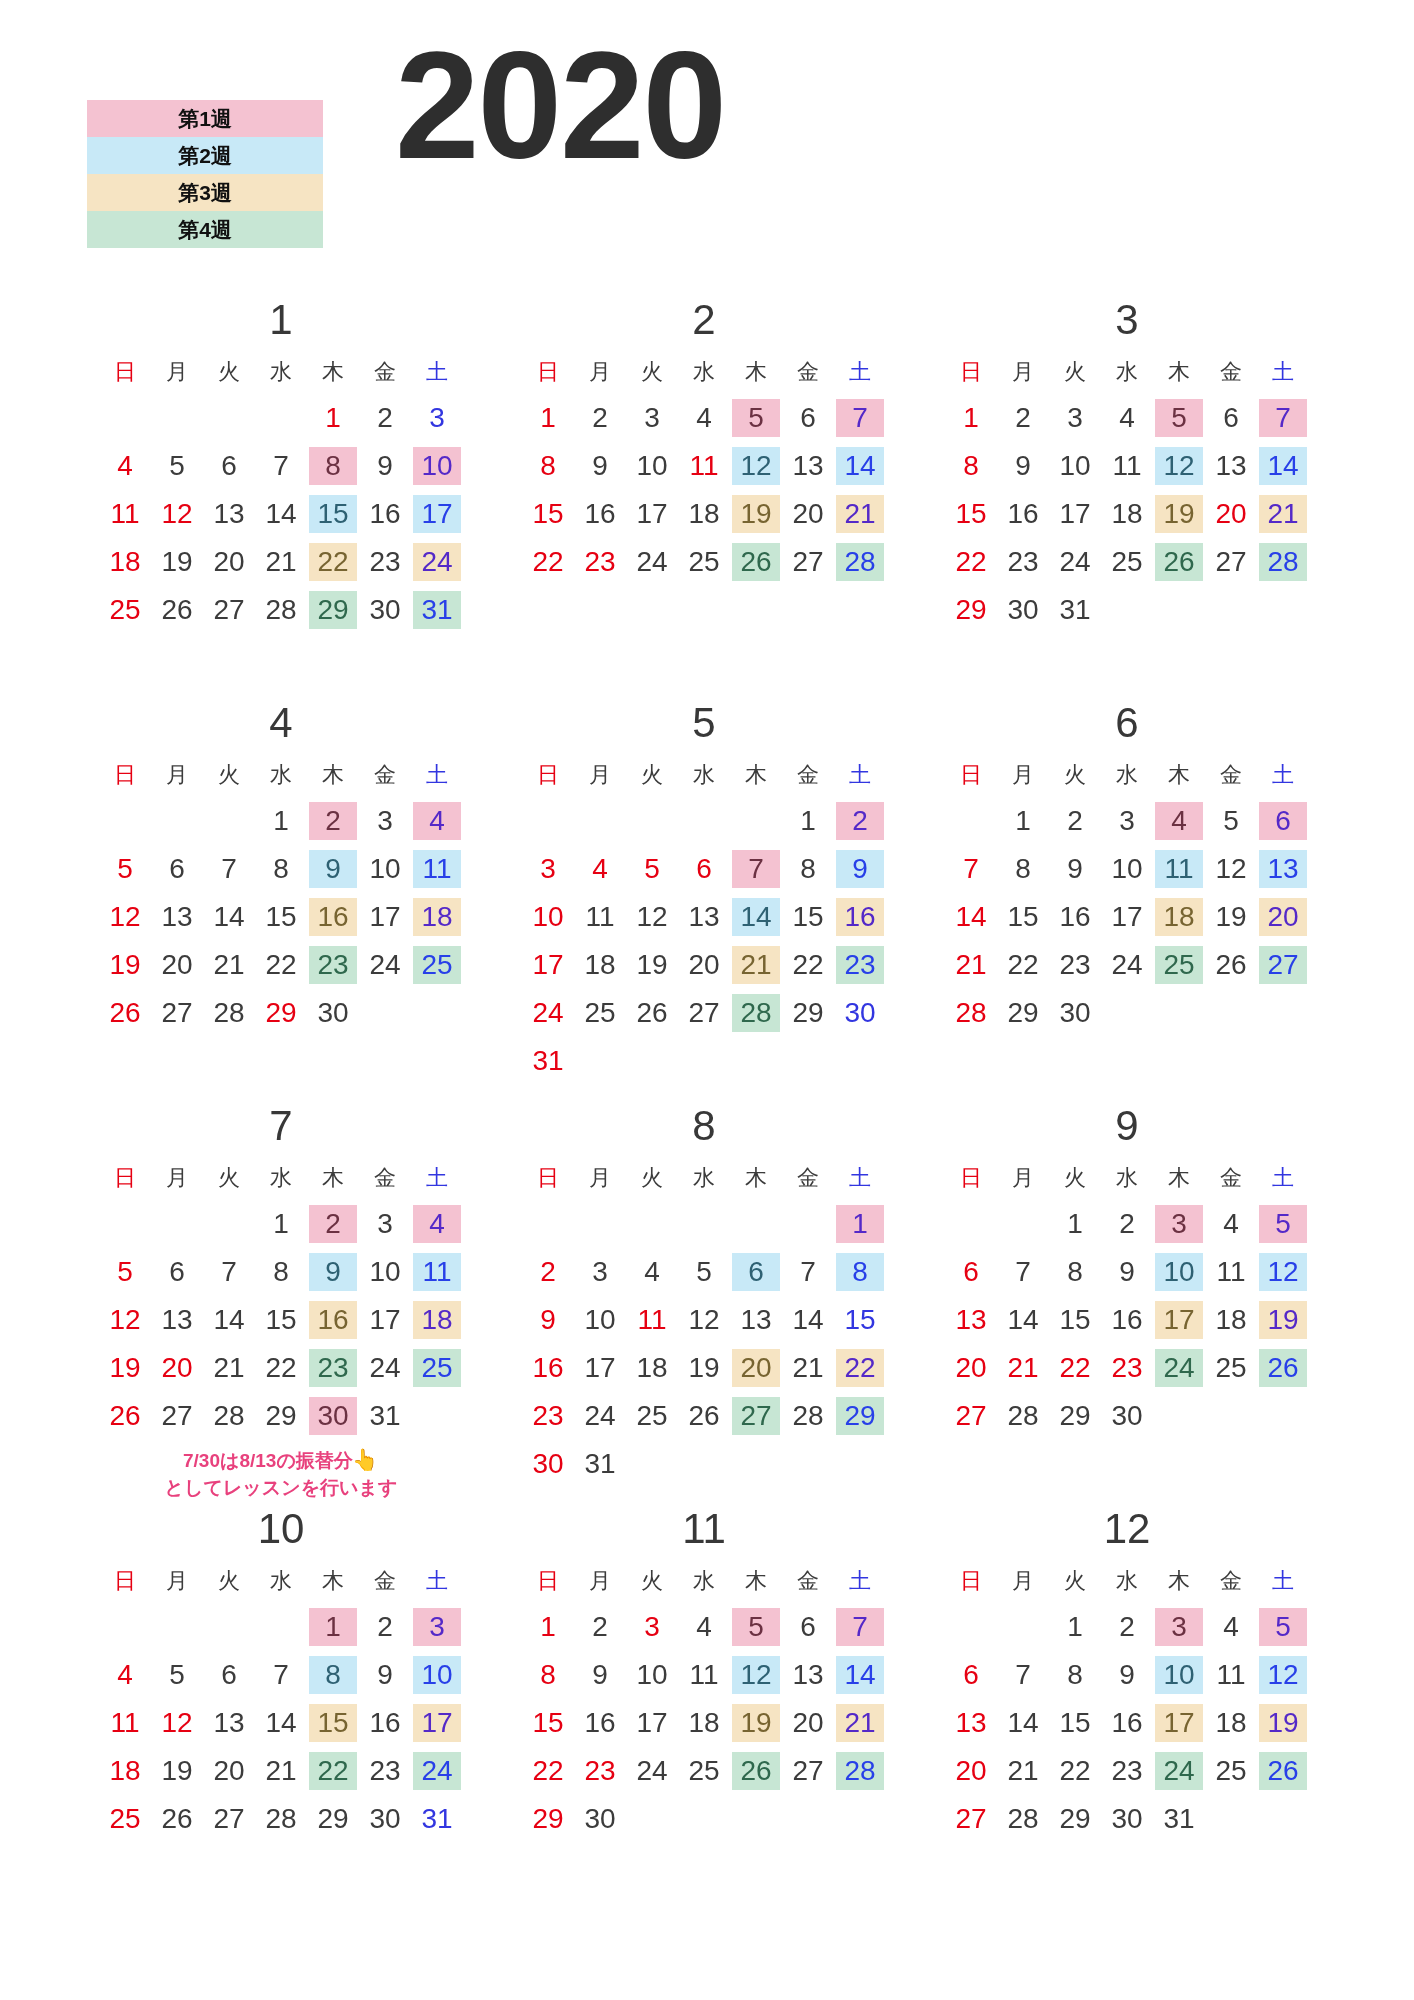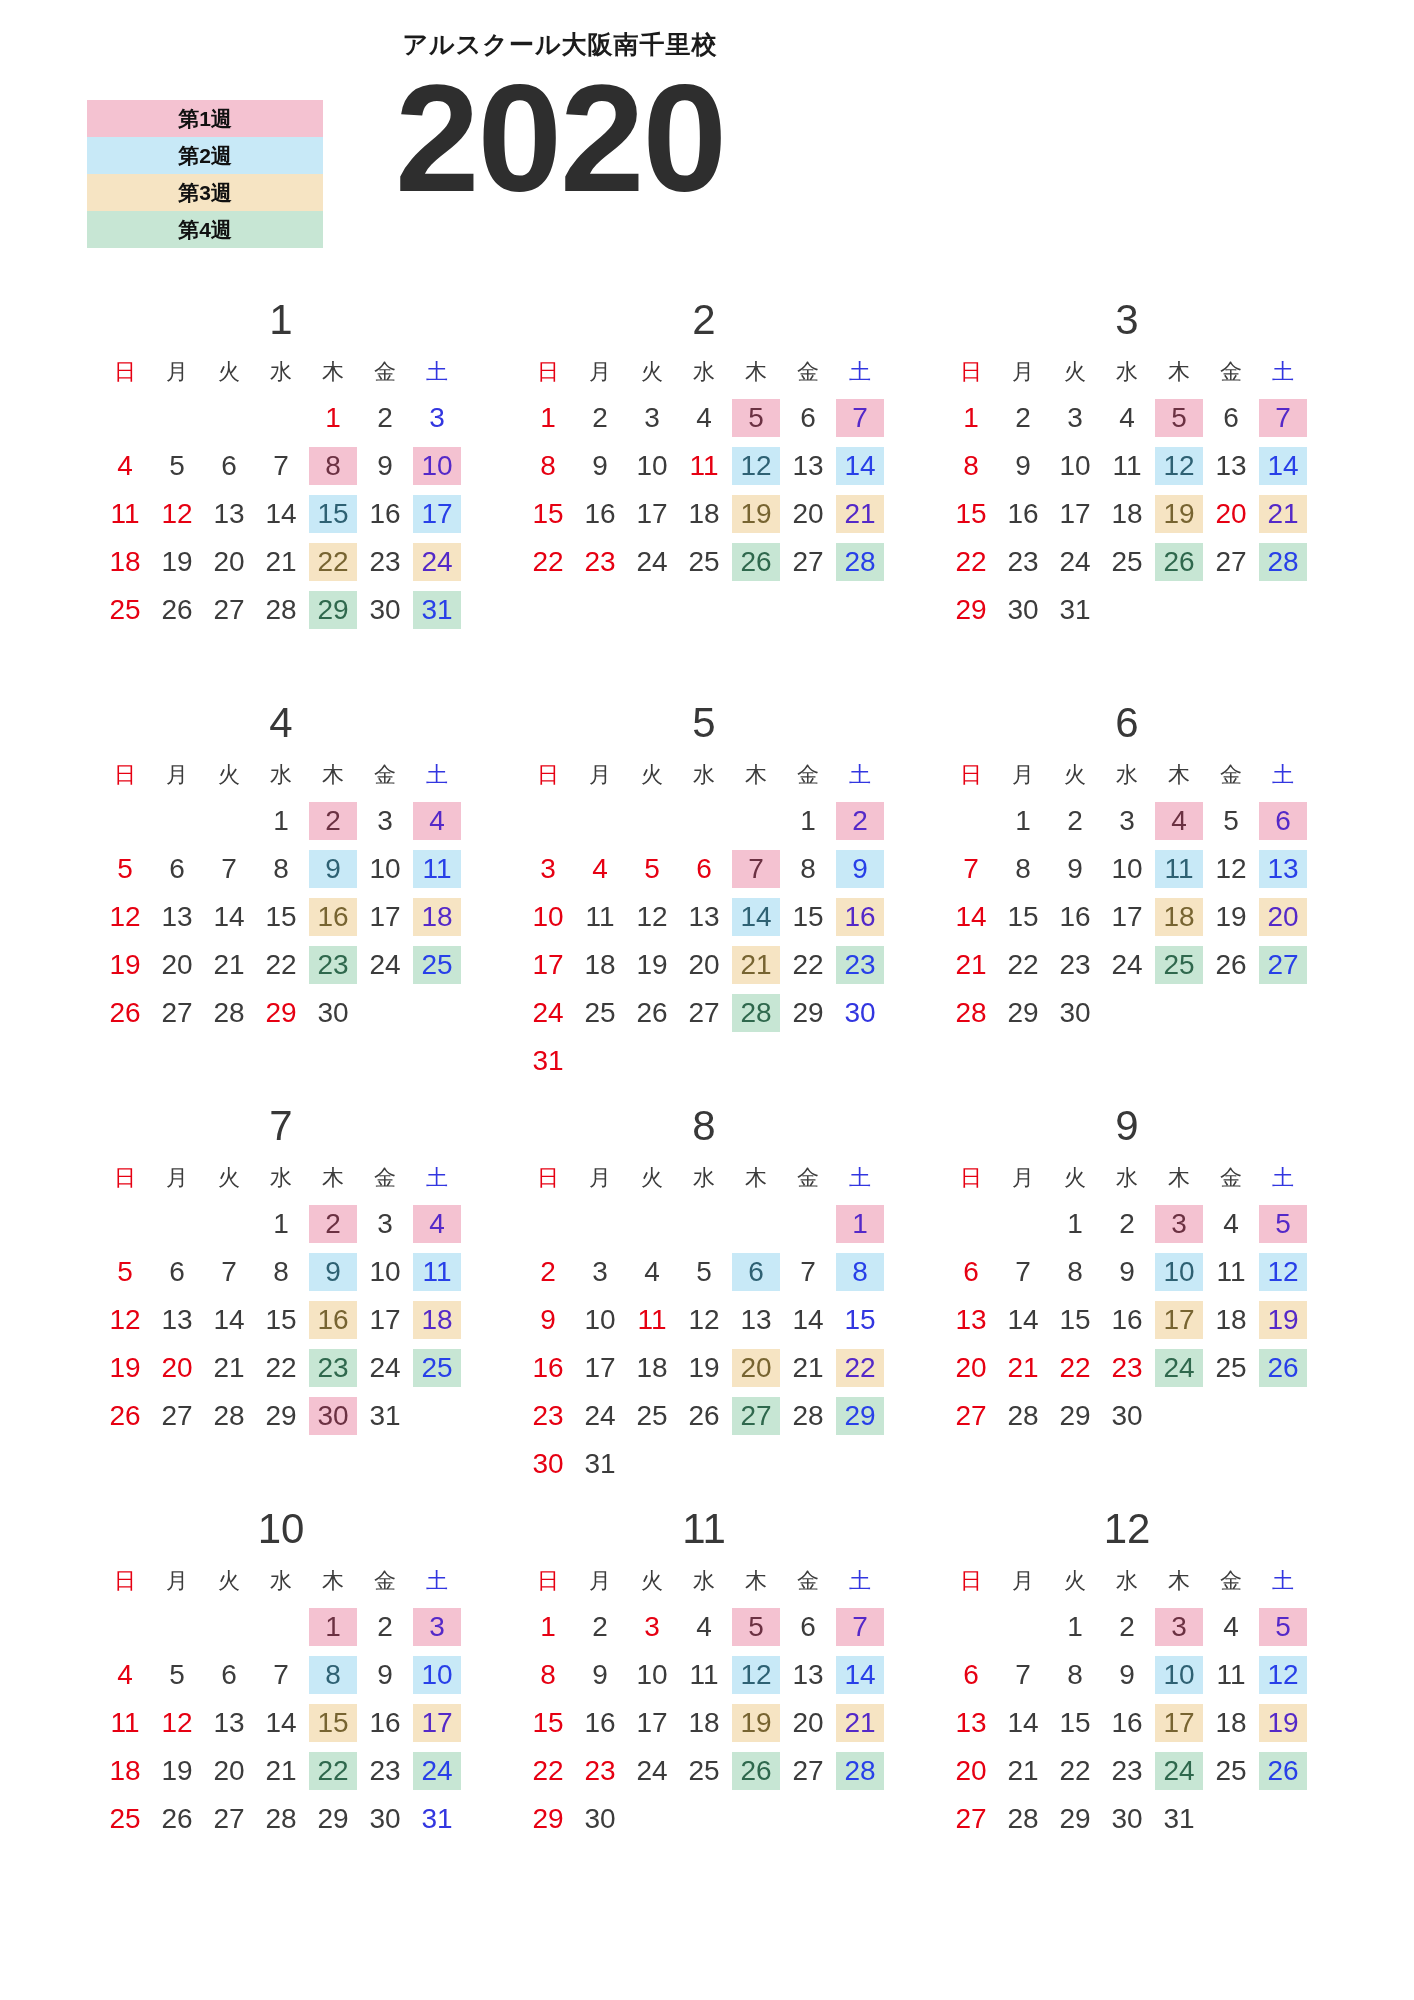--- a/index.html
+++ b/index.html
@@ -57,21 +57,20 @@
         <span class="legend-label">第2週</span>
       </div>
       <div class="legend-row" style="background: rgb(246, 228, 195);">
         <span class="legend-label">第3週</span>
       </div>
       <div class="legend-row" style="background: rgb(199, 230, 212);">
         <span class="legend-label">第4週</span>
       </div>
     </div>
   <div id="title-block">
-    <div id="school-name">アルスクール大阪南千里校</div>
     <div id="year-title">2020</div>
   </div>
   <div id="months-grid">
       <div class="month">
         <div class="month-title">1</div>
         <div class="dow-row">
           <span class="dow red">日</span>
           <span class="dow">月</span>
           <span class="dow">火</span>
           <span class="dow">水</span>
@@ -810,20 +809,24 @@
           <div class="cell">
             <span class="box">29</span>
           </div>
           <div class="cell t-pink">
             <span class="box" style="background: rgb(244, 194, 209);">30</span>
           </div>
           <div class="cell">
             <span class="box">31</span>
           </div>
         </div>
+        <div class="note" style="color: rgb(232, 65, 125);">
+          <div><span>7/30は8/13の振替分</span><span class="finger">👆</span></div>
+          <div>としてレッスンを行います</div>
+        </div>
       </div>
       <div class="month">
         <div class="month-title">8</div>
         <div class="dow-row">
           <span class="dow red">日</span>
           <span class="dow">月</span>
           <span class="dow">火</span>
           <span class="dow">水</span>
           <span class="dow">木</span>
           <span class="dow">金</span>

